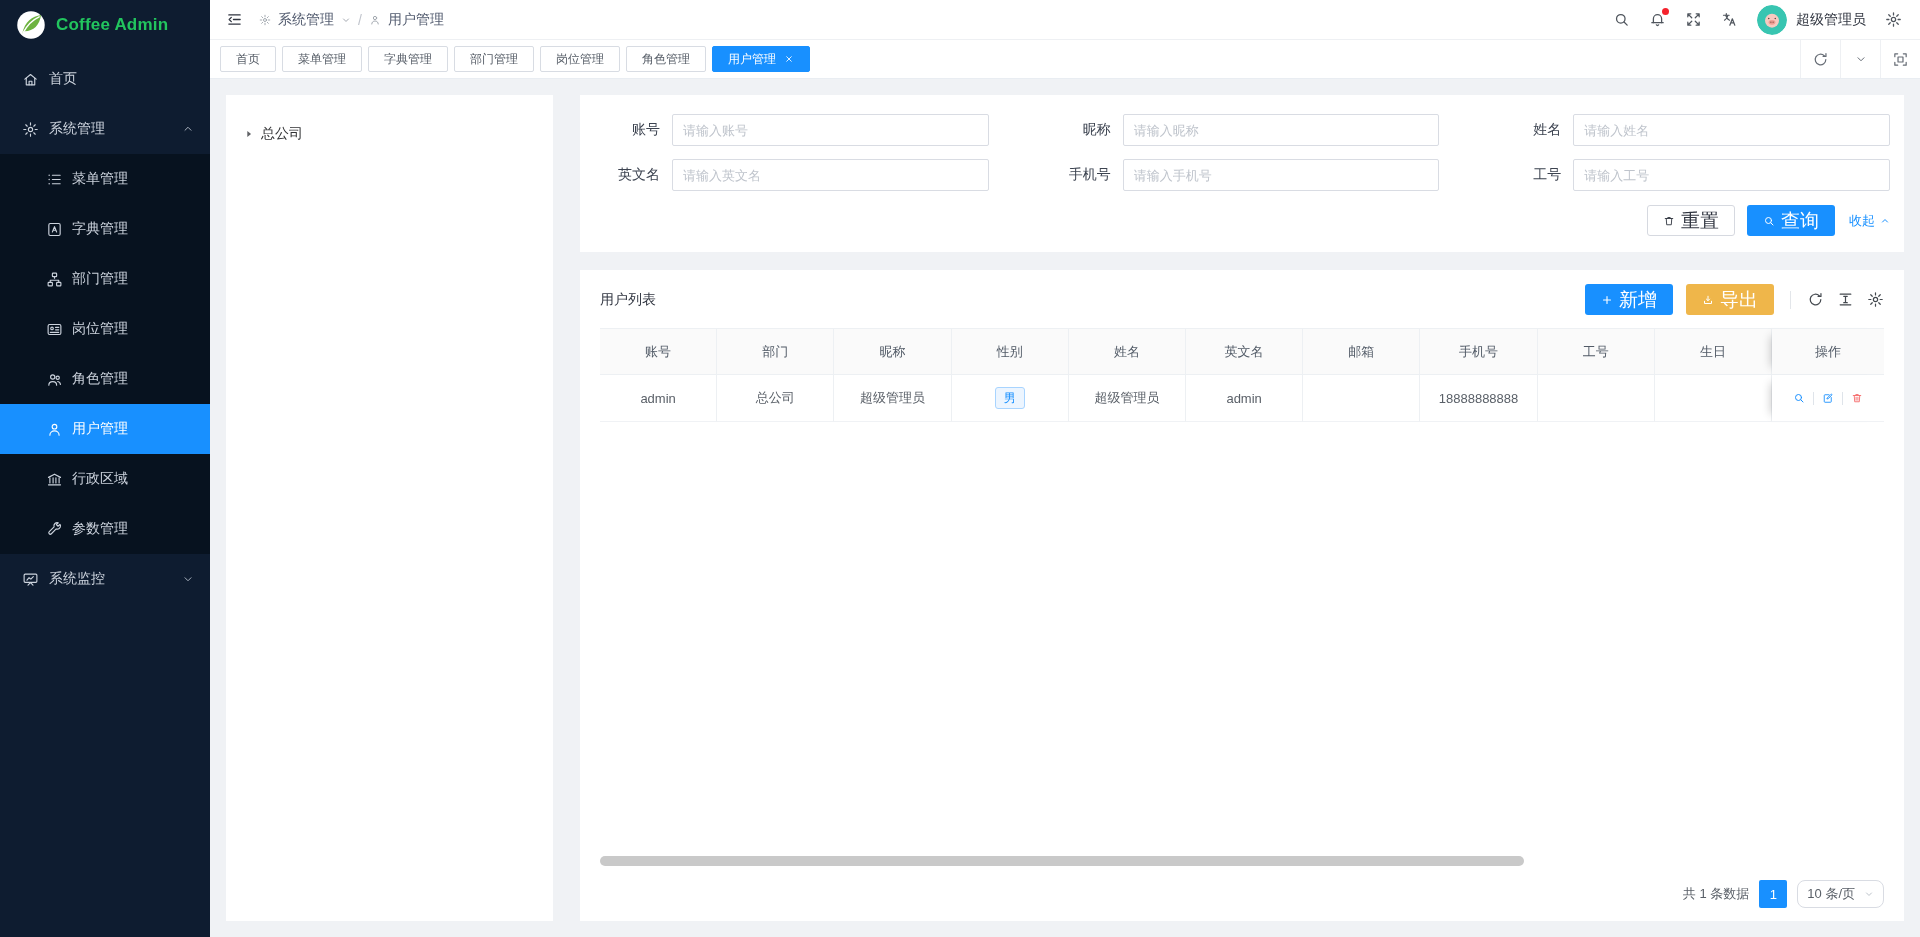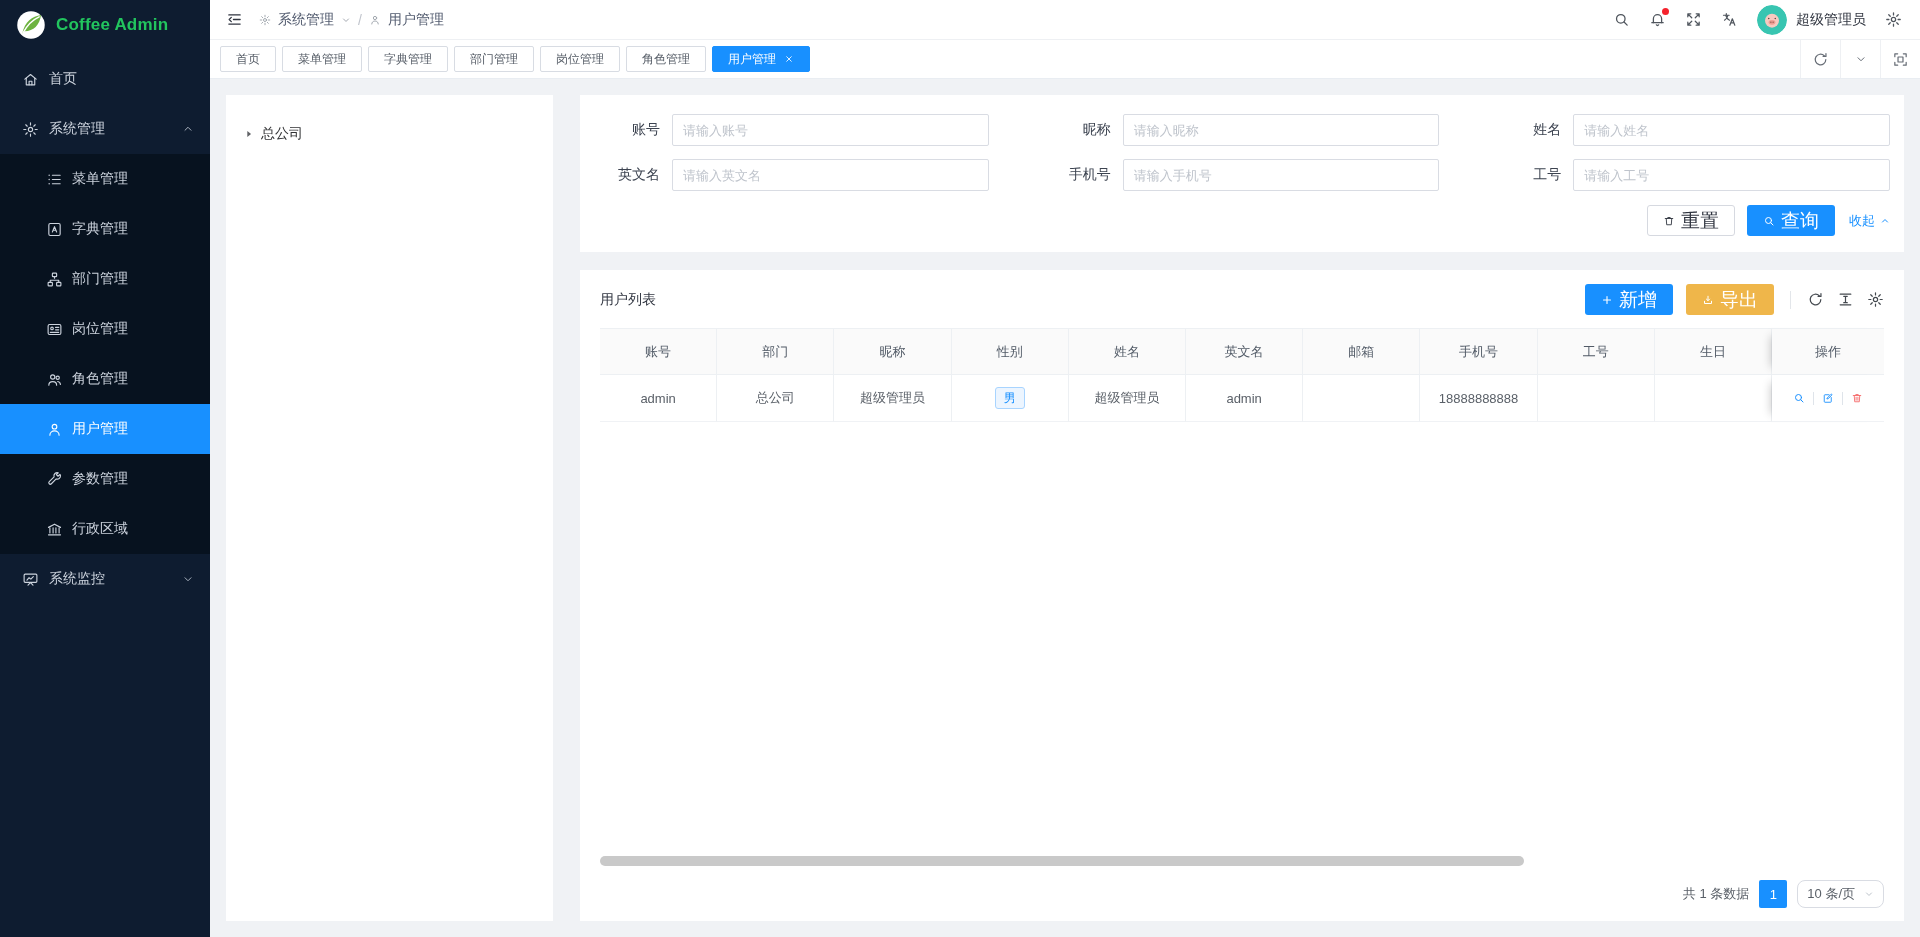--- a/index.html
+++ b/index.html
@@ -182,30 +182,30 @@
         </div>
         <div class="mi sub active">
           <svg class="ic" viewBox="0 0 24 24" fill="none" stroke="currentColor" stroke-width="1.6" stroke-linecap="round">
               <circle cx="12" cy="8" r="3.3"></circle>
               <path d="M5.5 20c0-3.6 2.9-6 6.5-6s6.5 2.4 6.5 6"></path>
             </svg>
           <span>用户管理</span>
         </div>
         <div class="mi sub">
           <svg class="ic" viewBox="0 0 24 24" fill="none" stroke="currentColor" stroke-width="1.6" stroke-linecap="round" stroke-linejoin="round">
-              <path d="M20.5 6.8a4.6 4.6 0 0 1-6.1 4.4L7.6 18a2.1 2.1 0 1 1-3-3l6.8-6.8a4.6 4.6 0 0 1 5.9-5.7L14.6 5l2.4 2.4 2.7-2.7c.5.6.8 1.3.8 2.1z"></path>
-            </svg>
-          <span>参数管理</span>
-        </div>
-        <div class="mi sub">
-          <svg class="ic" viewBox="0 0 24 24" fill="none" stroke="currentColor" stroke-width="1.6" stroke-linecap="round" stroke-linejoin="round">
               <path d="M3.5 9 12 4.5 20.5 9"></path>
               <path d="M5.5 9.5V17M10 9.5V17M14 9.5V17M18.5 9.5V17M3.5 19.5h17"></path>
             </svg>
           <span>行政区域</span>
+        </div>
+        <div class="mi sub">
+          <svg class="ic" viewBox="0 0 24 24" fill="none" stroke="currentColor" stroke-width="1.6" stroke-linecap="round" stroke-linejoin="round">
+              <path d="M20.5 6.8a4.6 4.6 0 0 1-6.1 4.4L7.6 18a2.1 2.1 0 1 1-3-3l6.8-6.8a4.6 4.6 0 0 1 5.9-5.7L14.6 5l2.4 2.4 2.7-2.7c.5.6.8 1.3.8 2.1z"></path>
+            </svg>
+          <span>参数管理</span>
         </div>
       </div>
       <div class="mi">
         <svg class="ic" viewBox="0 0 24 24" fill="none" stroke="currentColor" stroke-width="1.6" stroke-linecap="round" stroke-linejoin="round">
             <rect x="3" y="4.5" width="18" height="11.5" rx="1.5"></rect>
             <path d="M7 13l3-3.5 2.5 2L16 8"></path>
             <path d="M8.5 20 12 16.5 15.5 20"></path>
           </svg>
         <span>系统监控</span>
         <svg class="ic-sm chev" viewBox="0 0 24 24" fill="none" stroke="currentColor" stroke-width="2" stroke-linecap="round" stroke-linejoin="round">

